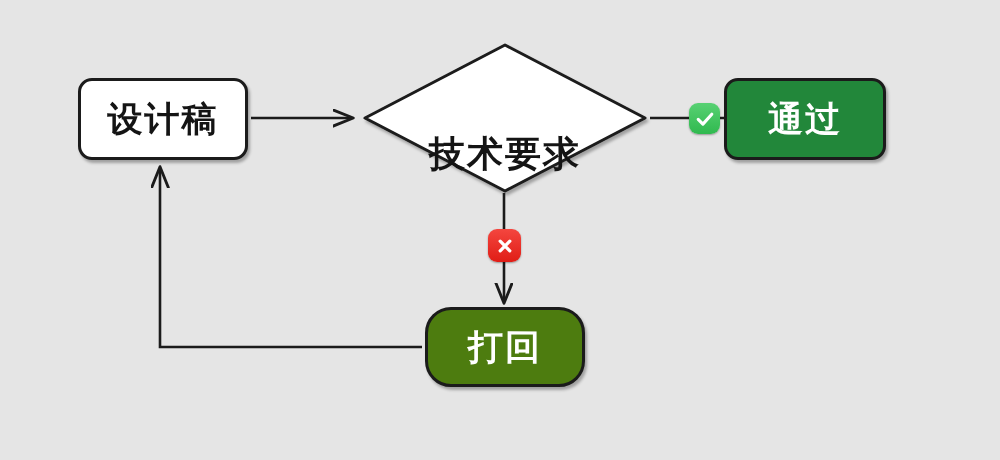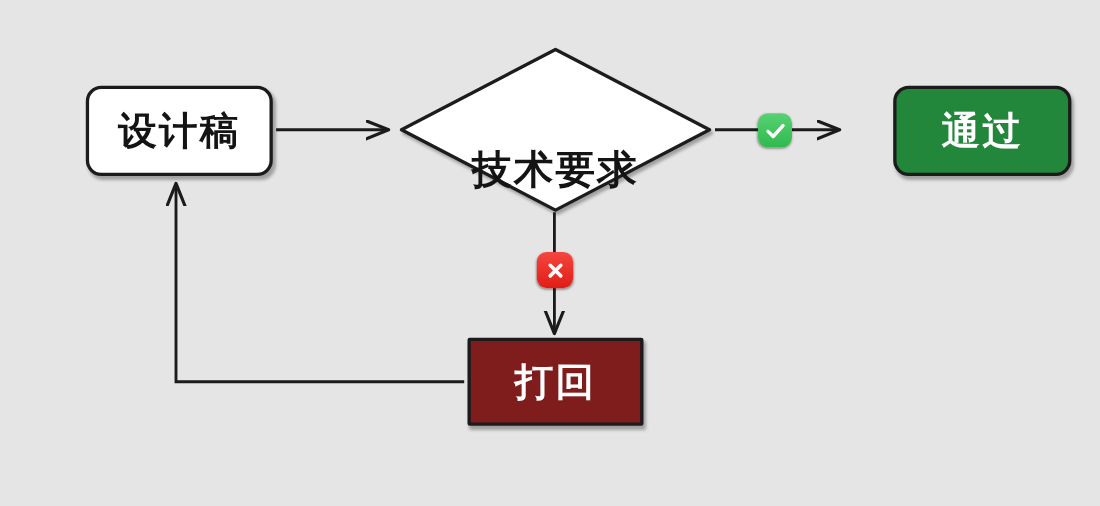--- a/index.html
+++ b/index.html
@@ -43,39 +43,39 @@
     width: 170px;
     height: 82px;
     background: #ffffff;
     border: 3px solid #1b1b1b;
     border-radius: 14px;
     color: #141414;
     font-size: 35px;
     box-shadow: 2px 3px 3px rgba(0,0,0,0.30);
   }
   .node-pass {
-    left: 812px;
+    left: 724px;
     top: 78px;
     width: 162px;
     height: 82px;
     background: #22873a;
     border: 3px solid #1b1b1b;
     border-radius: 14px;
     color: #ffffff;
     font-size: 35px;
     box-shadow: 2px 3px 3px rgba(0,0,0,0.30);
   }
   .node-reject {
     left: 425px;
     top: 307px;
     width: 160px;
     height: 80px;
-    background: #7f1d1d;
+    background: #4d7c0f;
     border: 3px solid #1b1b1b;
-    border-radius: 2px;
+    border-radius: 26px;
     color: #ffffff;
     font-size: 35px;
     box-shadow: 2px 3px 3px rgba(0,0,0,0.30);
   }
   .node-decision-label {
     left: 365px;
     top: 92px;
     width: 280px;
     height: 52px;
     color: #141414;

